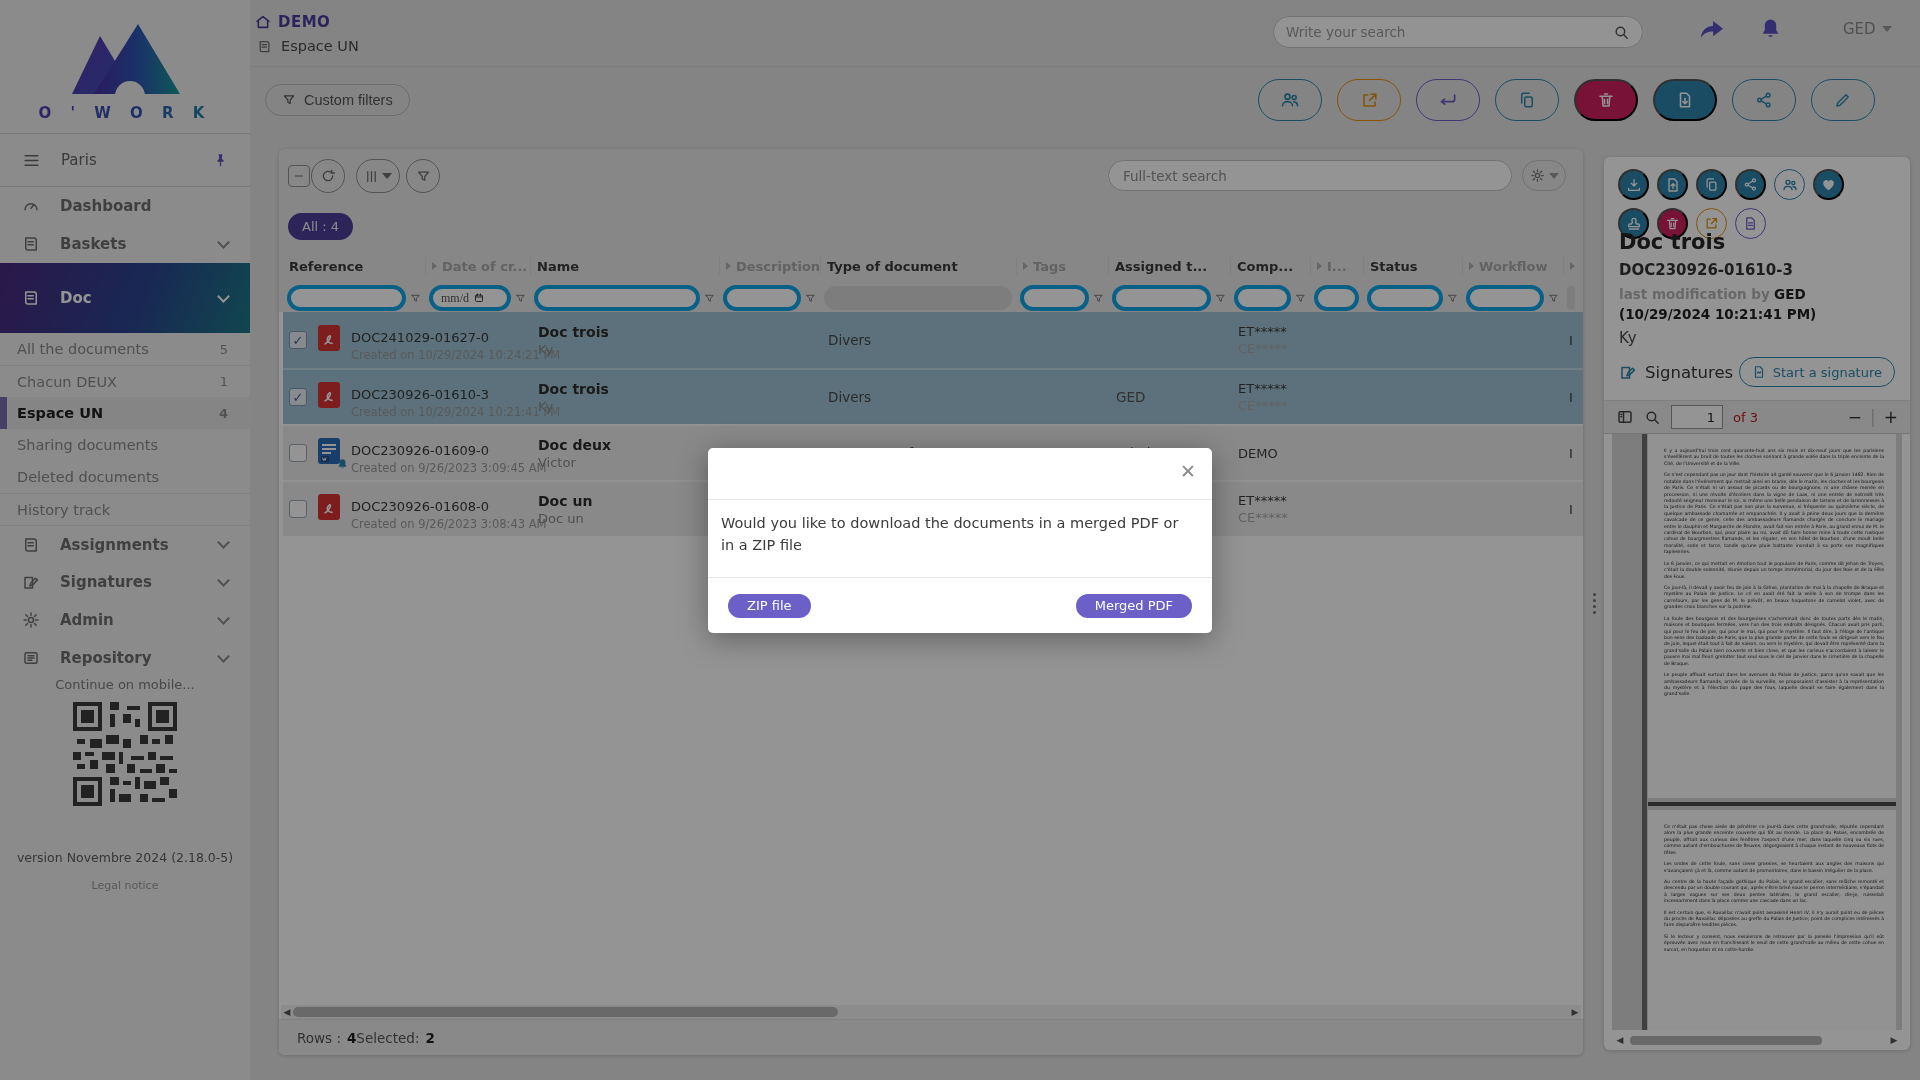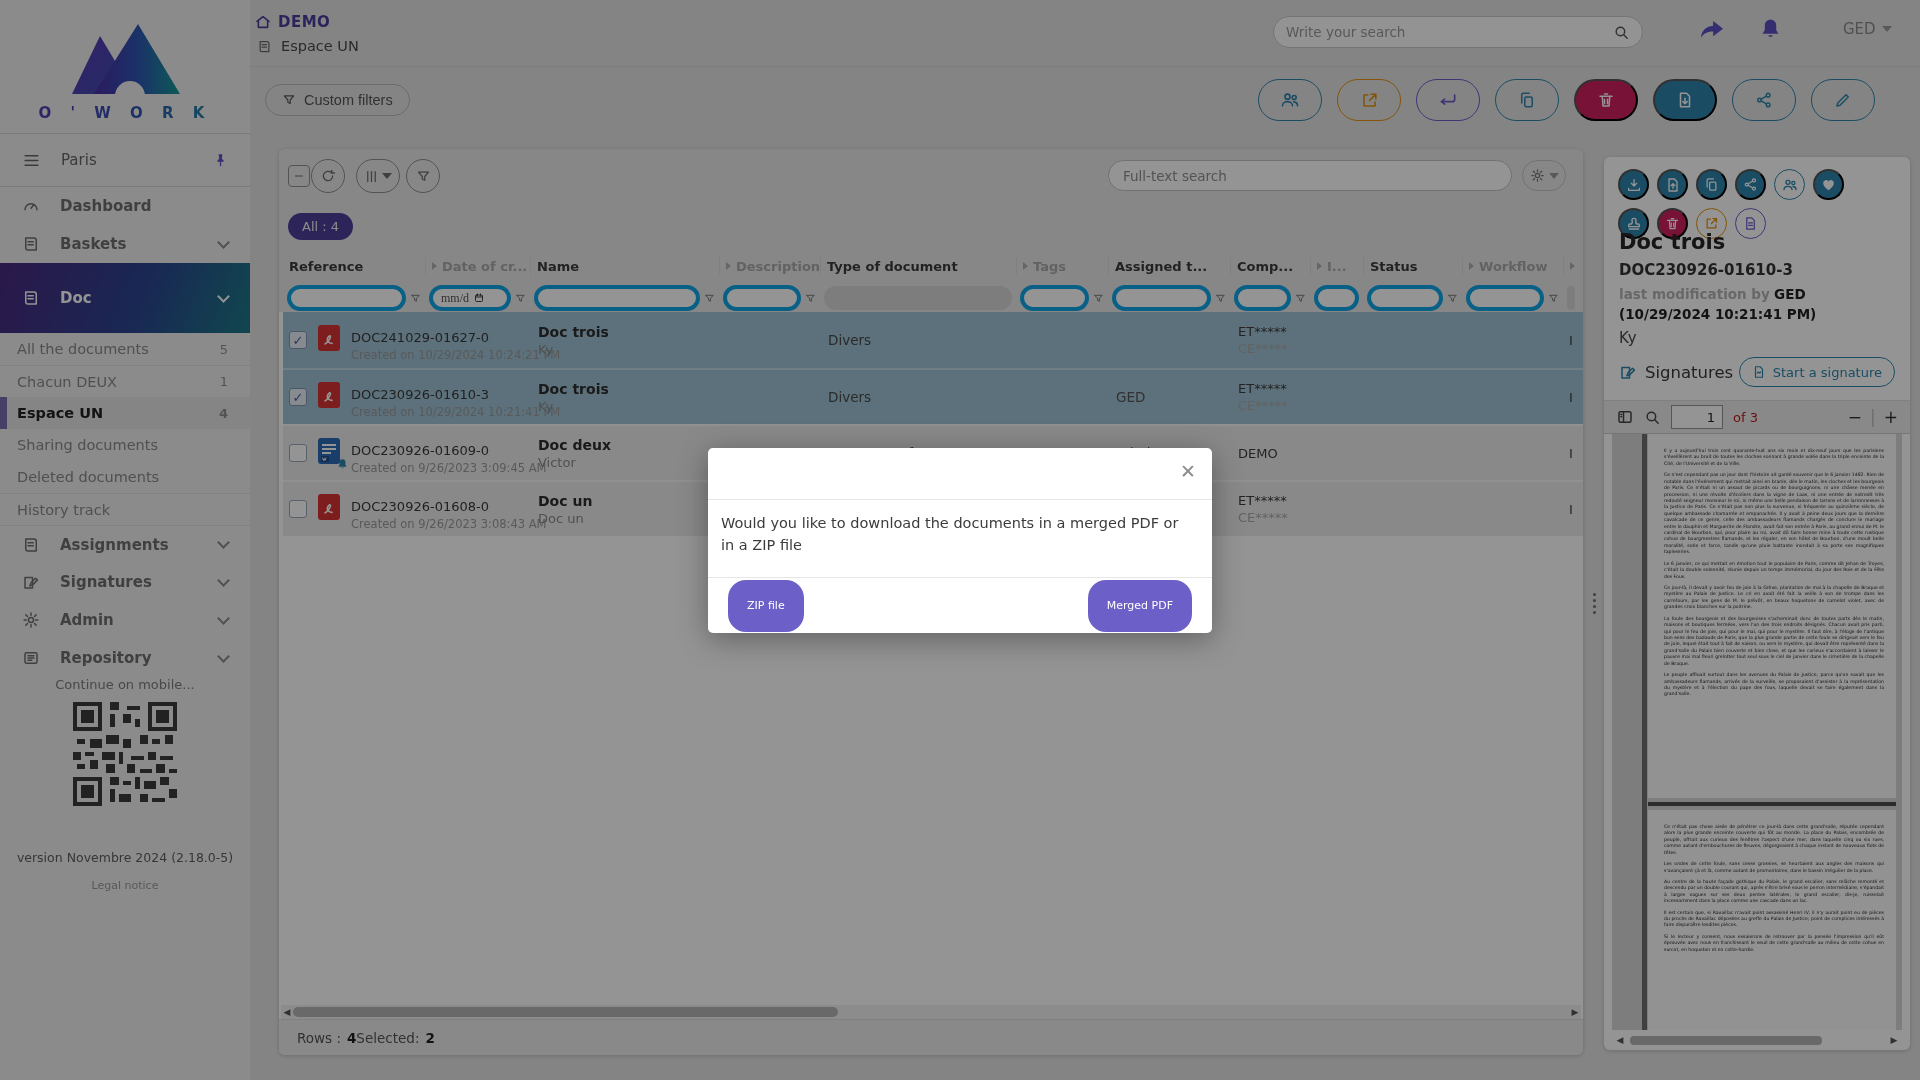--- a/index.html
+++ b/index.html
@@ -136,21 +136,21 @@
   .drag-handle { position:absolute; left:1591px; top:593px; width:6px; height:26px; display:flex; flex-direction:column; gap:3px; align-items:center; z-index:3; cursor:col-resize; }
   .drag-handle i { width:3px; height:3px; border-radius:50%; background:#6f6f6f; }
 
   
   .overlay { position:absolute; inset:0; background:rgba(0,0,0,0.42); z-index:50; }
   .modal { position:absolute; left:708px; top:448px; width:504px; height:185px; background:#fff; border-radius:5px; box-shadow:0 6px 30px rgba(0,0,0,.35); z-index:60; display:flex; flex-direction:column; }
   .mhead { height:52px; border-bottom:1px solid #e6e6e6; position:relative; }
   .mclose { position:absolute; right:16px; top:14px; font-size:19px; font-weight:bold; color:#8a8a8a; cursor:pointer; line-height:1; background:none; border:none; font-family:inherit; }
   .mbody { flex:1; padding:12px 22px 10px 13px; font-size:14.5px; color:#3c3c3c; line-height:1.55; }
   .mfoot { height:56px; border-top:1px solid #e6e6e6; display:flex; align-items:center; justify-content:space-between; padding:0 20px; }
-  .mbtn { height:52px; border-radius:18px; background:#6c5fc7; color:#fff; border:none; font-size:11px; padding:0 19px; cursor:pointer; font-family:inherit; }
+  .mbtn { height:24px; border-radius:18px; background:#6c5fc7; color:#fff; border:none; font-size:13px; padding:0 19px; cursor:pointer; font-family:inherit; }
 </style>
 </head>
 <body>
 
 <aside class="sidebar">
   <div class="logo-wrap">
     <svg width="130" height="86" viewBox="0 0 130 86">
       <defs>
         <linearGradient id="gm" x1="0" y1="0" x2="1" y2="1">
           <stop offset="0" stop-color="#5a35b0"></stop>

